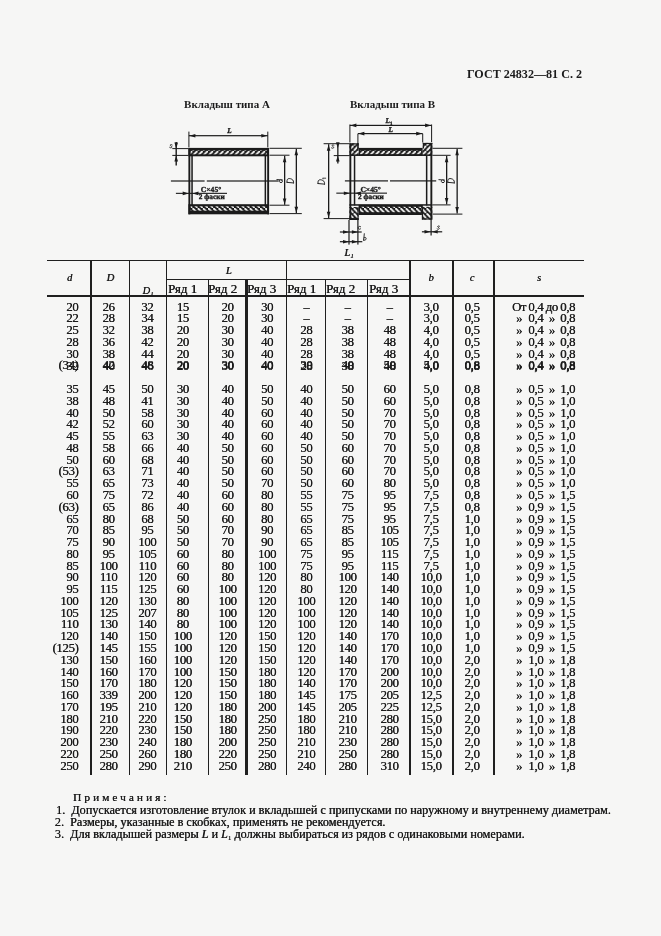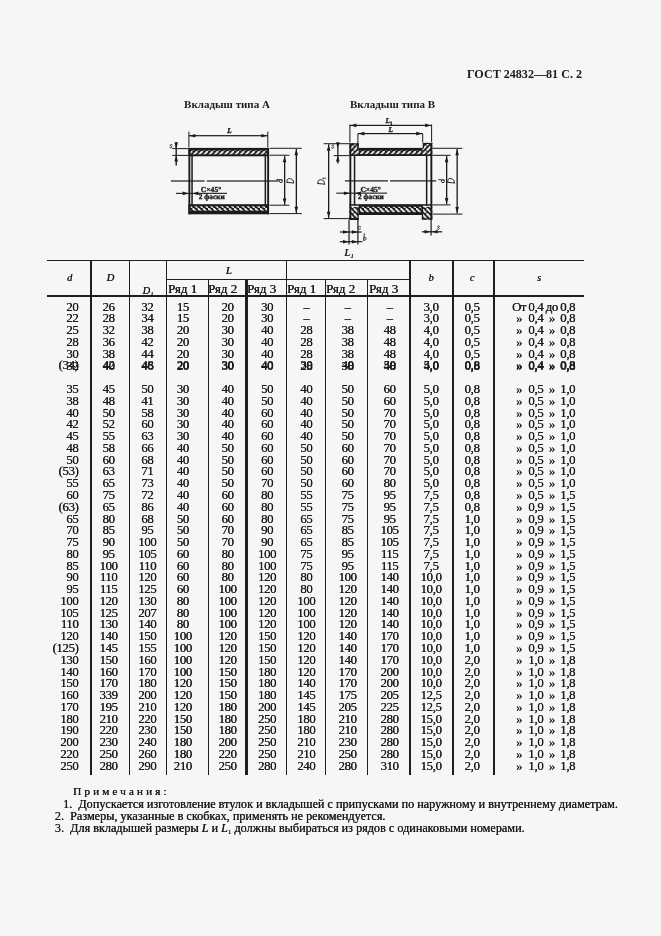--- a/index.html
+++ b/index.html
@@ -19,21 +19,21 @@
 .k8{left:374.0px;width:31.0px;text-align:center;}
 .k9{left:416.0px;width:30.0px;text-align:center;}
 .k10{left:457.0px;width:30.0px;text-align:center;}
 .k11{left:504.0px;width:30.0px;text-align:center;}
 .k12{left:520.8px;width:30.0px;text-align:center;}
 .k13{left:536.7px;width:30.0px;text-align:center;}
 .k14{left:552.6px;width:30.0px;text-align:center;}
 .hc{position:absolute;font-style:italic;font-size:10.5px;line-height:10px;text-align:center;white-space:nowrap;text-shadow:0.4px 0 0 #1b1b1b;}
 .rc{position:absolute;font-size:13px;line-height:9px;text-align:left;white-space:nowrap;text-shadow:0.35px 0 0 #1b1b1b;}
 sub{font-size:7px;vertical-align:-2px;}
-.note{position:absolute;font-size:12.2px;line-height:11.9px;white-space:nowrap;text-shadow:0.3px 0 0 #1b1b1b;}
+.note{position:absolute;font-size:12.2px;line-height:11.9px;white-space:nowrap;text-shadow:0.3px 0 0 #1b1b1b;margin-top:6px;}
 </style>
 </head>
 <body>
 
 <div class="abs" style="left:380px;top:67px;width:202px;text-align:right;font-weight:bold;font-size:12.1px;letter-spacing:0px;white-space:nowrap">ГОСТ 24832—81 С. 2</div>
 
 <div class="abs" style="left:127px;top:98px;width:200px;text-align:center;font-weight:bold;font-size:11px;white-space:nowrap">Вкладыш типа А</div>
 
 <div class="abs" style="left:292.5px;top:98px;width:200px;text-align:center;font-weight:bold;font-size:11px;white-space:nowrap">Вкладыш типа В</div>
 
@@ -982,17 +982,17 @@
     <span class="c k9">15,0</span>
     <span class="c k10">2,0</span>
     <span class="c k11">»</span>
     <span class="c k12">1,0</span>
     <span class="c k13">»</span>
     <span class="c k14">1,8</span>
   </div>
 
 <div class="note" style="left:73px;top:786.3px;letter-spacing:3px;font-size:11.4px">Примечания:</div>
 
-<div class="note" style="left:63px;top:799px">1.&nbsp; Допускается изготовление втулок и вкладышей с припусками по наружному и внутреннему диаметрам.</div>
+<div class="note" style="left:56px;top:799px">1.&nbsp; Допускается изготовление втулок и вкладышей с припусками по наружному и внутреннему диаметрам.</div>
 
 <div class="note" style="left:54.8px;top:810.9px">2.&nbsp; Размеры, указанные в скобках, применять не рекомендуется.</div>
 
 <div class="note" style="left:54.8px;top:822.8px">3.&nbsp; Для вкладышей размеры <i>L</i> и <i>L</i><sub>1</sub> должны выбираться из рядов с одинаковыми номерами.</div>
 
 </body></html>

